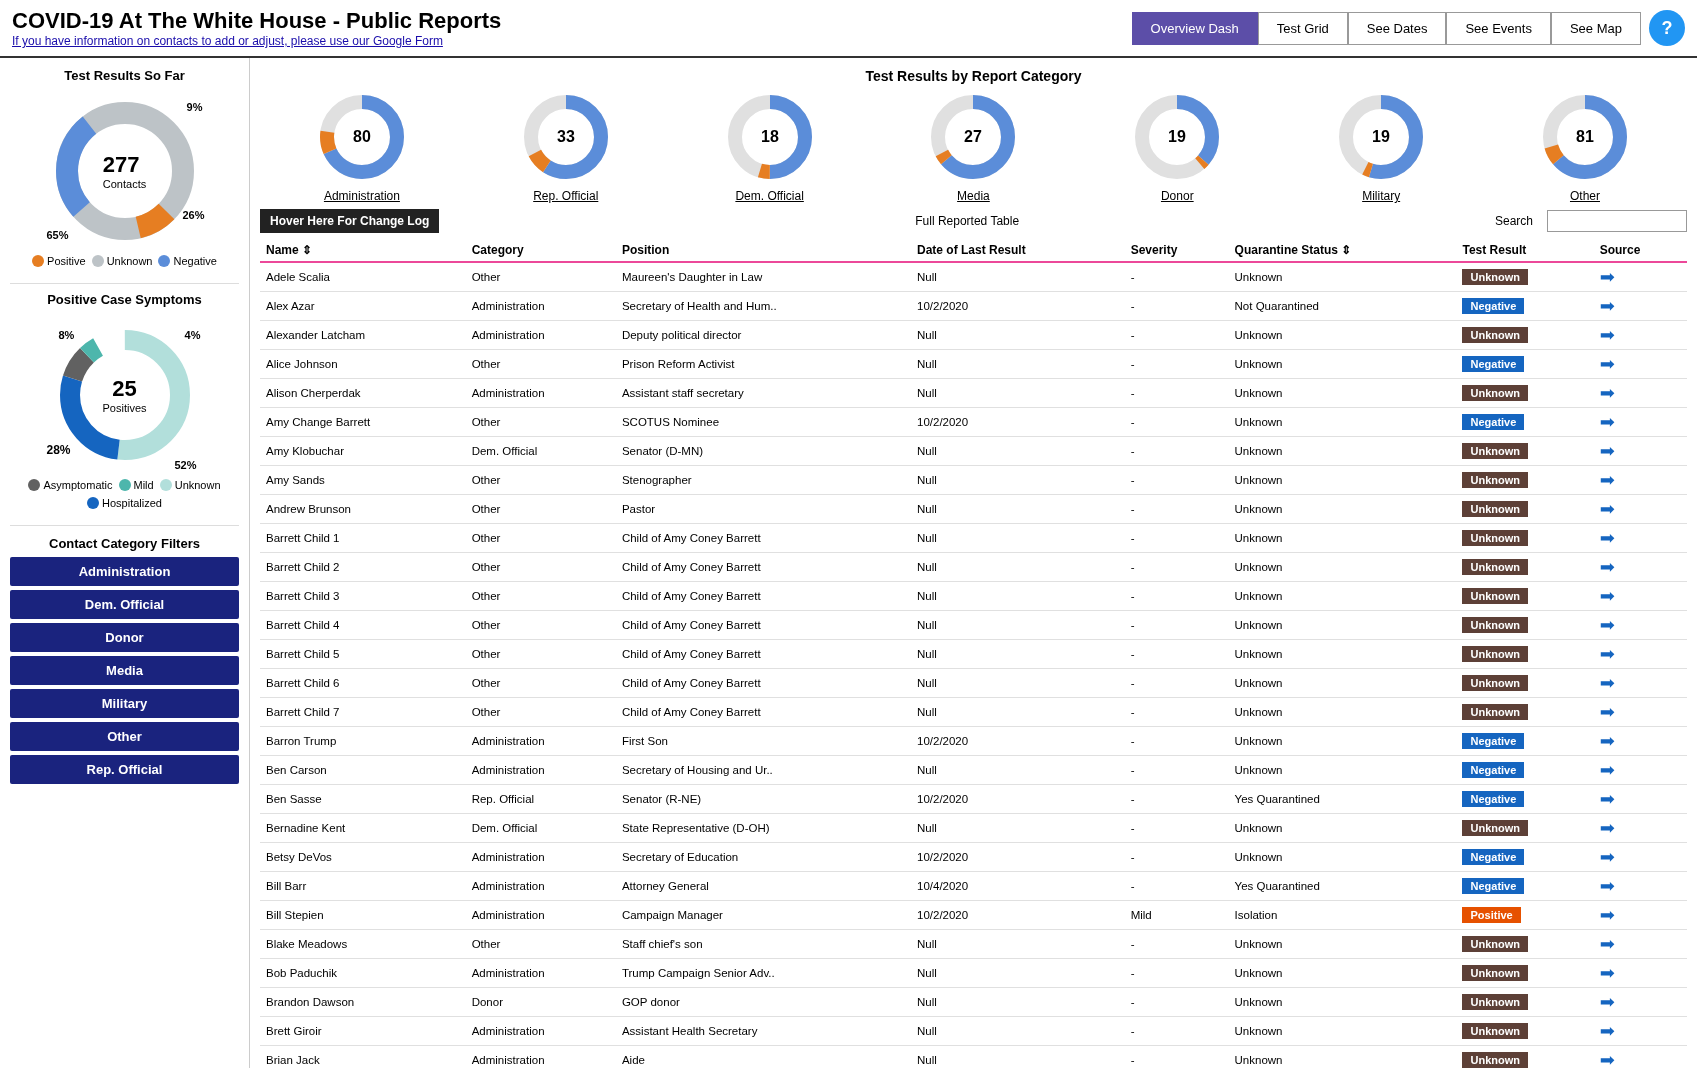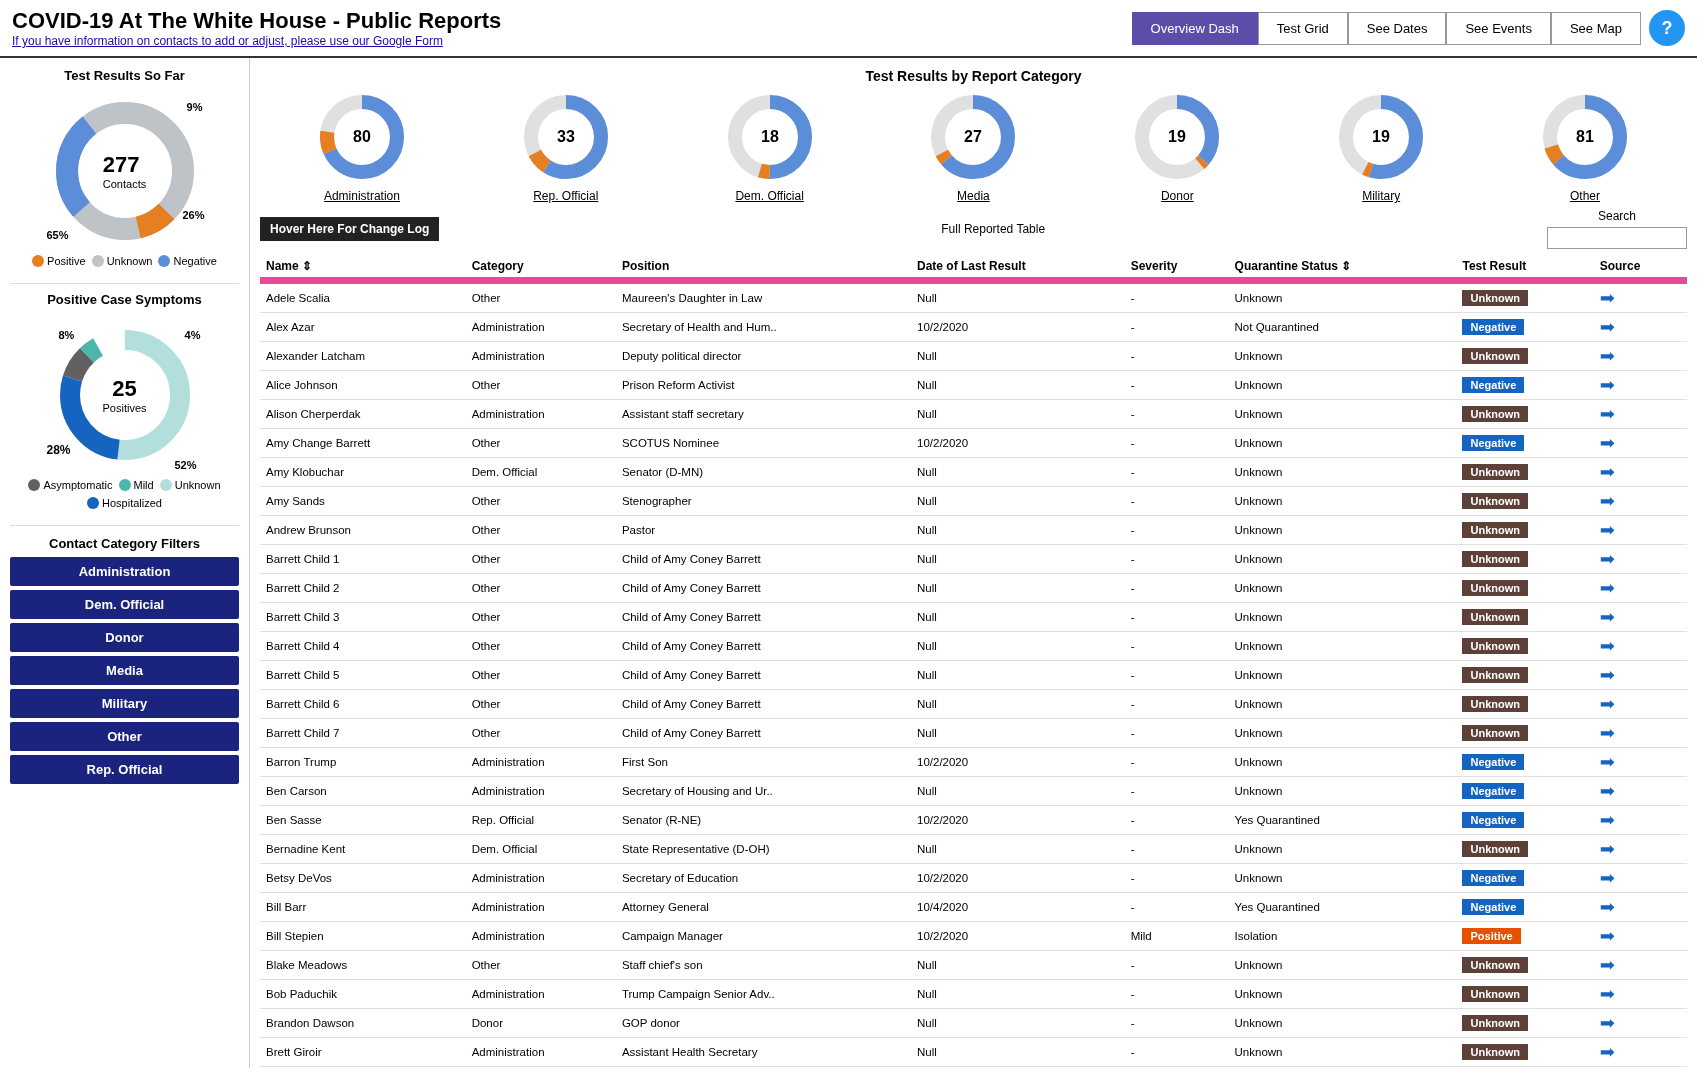--- a/index.html
+++ b/index.html
@@ -34,25 +34,25 @@
     .content { flex: 1; overflow-y: auto; padding: 10px; }
     .category-charts { flex: 1; }
     .category-charts-title { font-weight: bold; font-size: 14px; text-align: center; margin-bottom: 8px; }
     .donut-row { display: flex; justify-content: space-around; align-items: flex-end; margin-bottom: 6px; text-decoration: underline; }
     .donut-item { text-align: center; }
     .donut-item-label { font-size: 12px; margin-top: 4px; }
 
     
     .table-header-row { display: flex; justify-content: space-between; align-items: center; margin-bottom: 6px; }
     .change-log-btn { background: #222; color: #fff; padding: 5px 10px; border: none; cursor: pointer; font-size: 12px; font-weight: bold; }
-    .search-row { display: flex; align-items: center; gap: 4px; flex-direction: column; }
+    .search-row { display: flex; align-items: center; gap: 14px; }
     .search-input { border: 1px solid #999; padding: 3px 6px; font-size: 12px; width: 140px; }
 
     table { width: 100%; border-collapse: collapse; font-size: 11.5px; }
-    th { border-bottom: 7px solid #ec4899; padding: 4px 6px; text-align: left; font-weight: bold; font-size: 12px; white-space: nowrap; }
+    th { border-bottom: 2px solid #ec4899; padding: 4px 6px; text-align: left; font-weight: bold; font-size: 12px; white-space: nowrap; }
     td { padding: 3px 6px; border-bottom: 1px solid #e0e0e0; white-space: nowrap; }
   </style>
 </head>
 <body>
 
 <div class="header">
   <div class="header-left">
     <h1>COVID-19 At The White House - Public Reports</h1>
     <a href="#">If you have information on contacts to add or adjust, please use our Google Form</a>
   </div>

